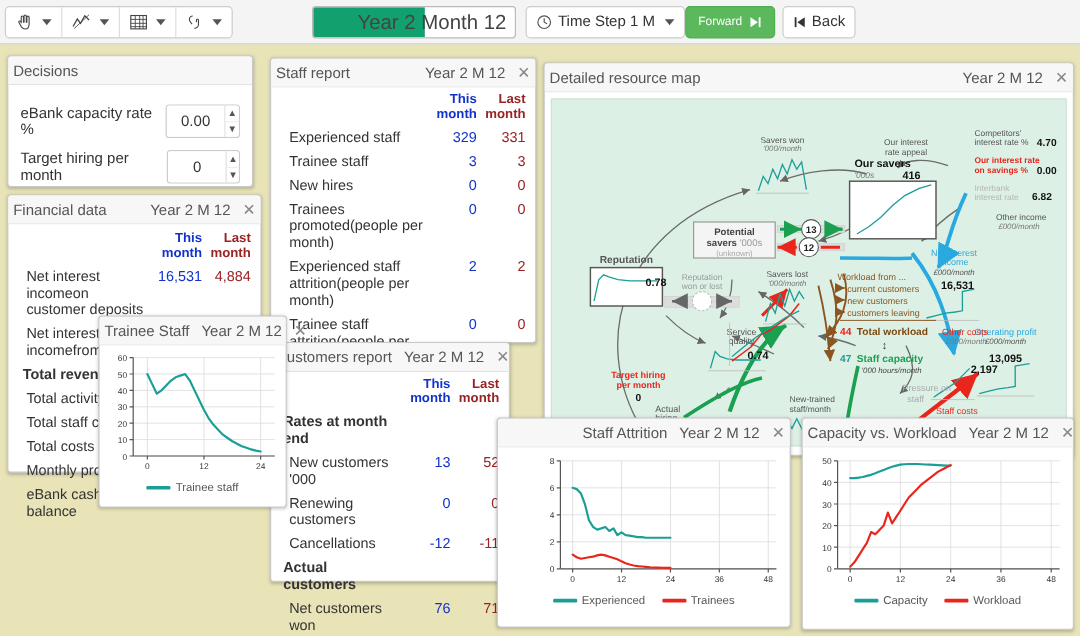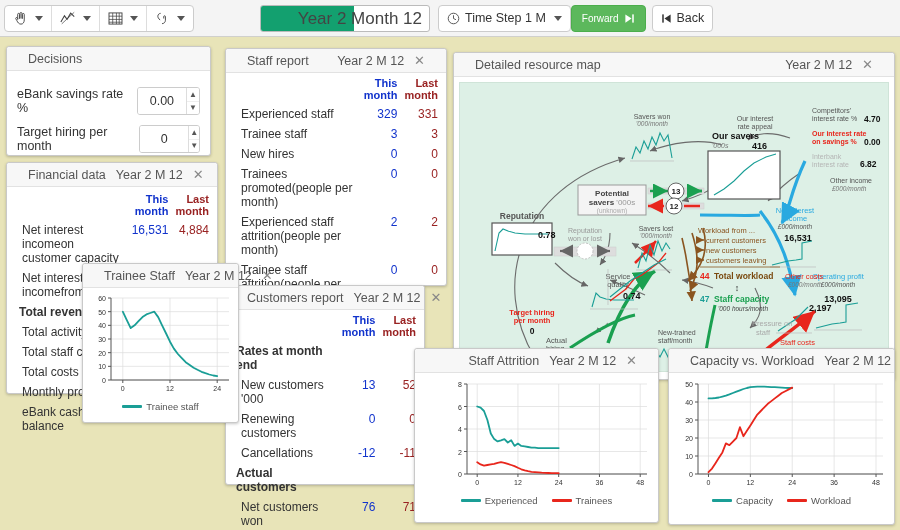--- a/index.html
+++ b/index.html
@@ -62,21 +62,21 @@
     font-size:12.5px; cursor:pointer;
   }
   
   .panel {
     position: absolute; background: #fff;
     border: 1px solid #c9c9c9; border-radius: 3px;
     box-shadow: 0 1px 3px rgba(0,0,0,.22);
   }
   .panel-head {
     height: 24px; background: #f7f7f7; border-bottom: 1px solid #e2e2e2;
-    display: flex; align-items: center; padding: 0 21px;
+    display: flex; align-items: center; padding: 0 4px;
     border-radius: 3px 3px 0 0; cursor: move;
   }
   .panel-title { font-size: 12.5px; color: #555; flex: 1; white-space: nowrap;}
   .panel-period { font-size: 12.5px; color: #555; margin-left: 10px; white-space: nowrap;}
   .panel-close { margin-left: 10px; color:#888; font-size: 13px; cursor: pointer; line-height:1;}
   .panel-body { padding: 8px 10px; }
   
   table.rpt { width: 100%; border-collapse: collapse; }
   table.rpt th {
     font-size: 11px; font-weight: bold; text-align: right; padding: 0 0 3px 7px;
@@ -180,21 +180,21 @@
     <span>Back</span>
   </div>
 </div>
 
 <div class="panel" style="left:6px; top:46px; width:205px; height:110px;">
   <div class="panel-head">
     <span class="panel-title">Decisions</span>
   </div>
   <div class="panel-body" style="padding-top:6px;">
     <div class="dec-row">
-      <span class="dec-label">eBank savings rate %</span>
+      <span class="dec-label">eBank capacity rate %</span>
       <span class="spin">
         <input type="text" value="0.00" style="">
         <span class="spin-btns">
           <span>▲</span>
           <span>▼</span>
         </span>
       </span>
     </div>
     <div class="dec-row">
       <span class="dec-label">Target hiring per month</span>
@@ -219,21 +219,21 @@
     <table class="rpt">
       <thead>
         <tr>
           <th></th>
           <th class="c-this">This<br>month</th>
           <th class="c-last">Last<br>month</th>
         </tr>
       </thead>
       <tbody id="financial-rows">
           <tr>
-            <td class="lbl">Net interest income<span class="sub">on customer capacity</span></td>
+            <td class="lbl">Net interest income<span class="sub">on customer deposits</span></td>
             <td class="num-this">16,531</td>
             <td class="num-last">4,884</td>
           </tr>
           <tr>
             <td class="lbl">Net interest income<span class="sub">from loans.</span></td>
             <td class="num-this">0</td>
             <td class="num-last">413</td>
           </tr>
           <tr class="bold">
             <td class="lbl">Total revenue</td>

